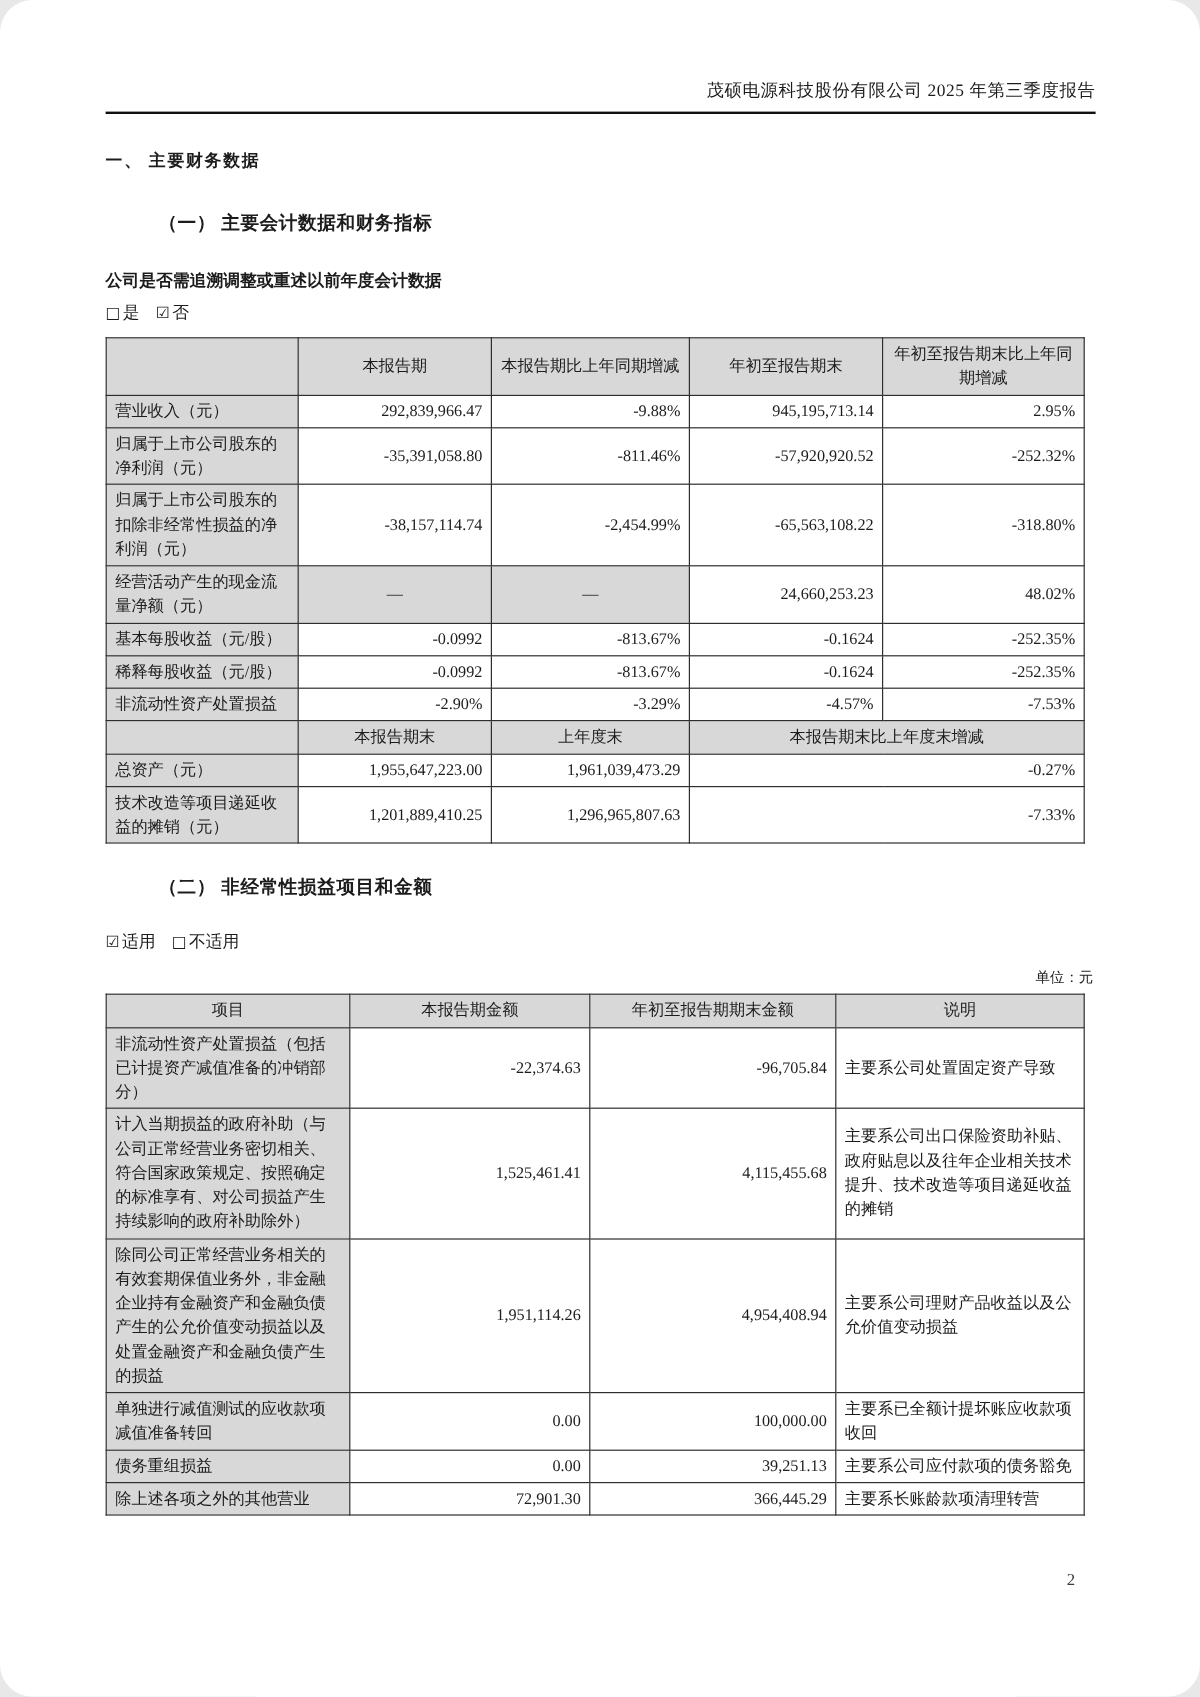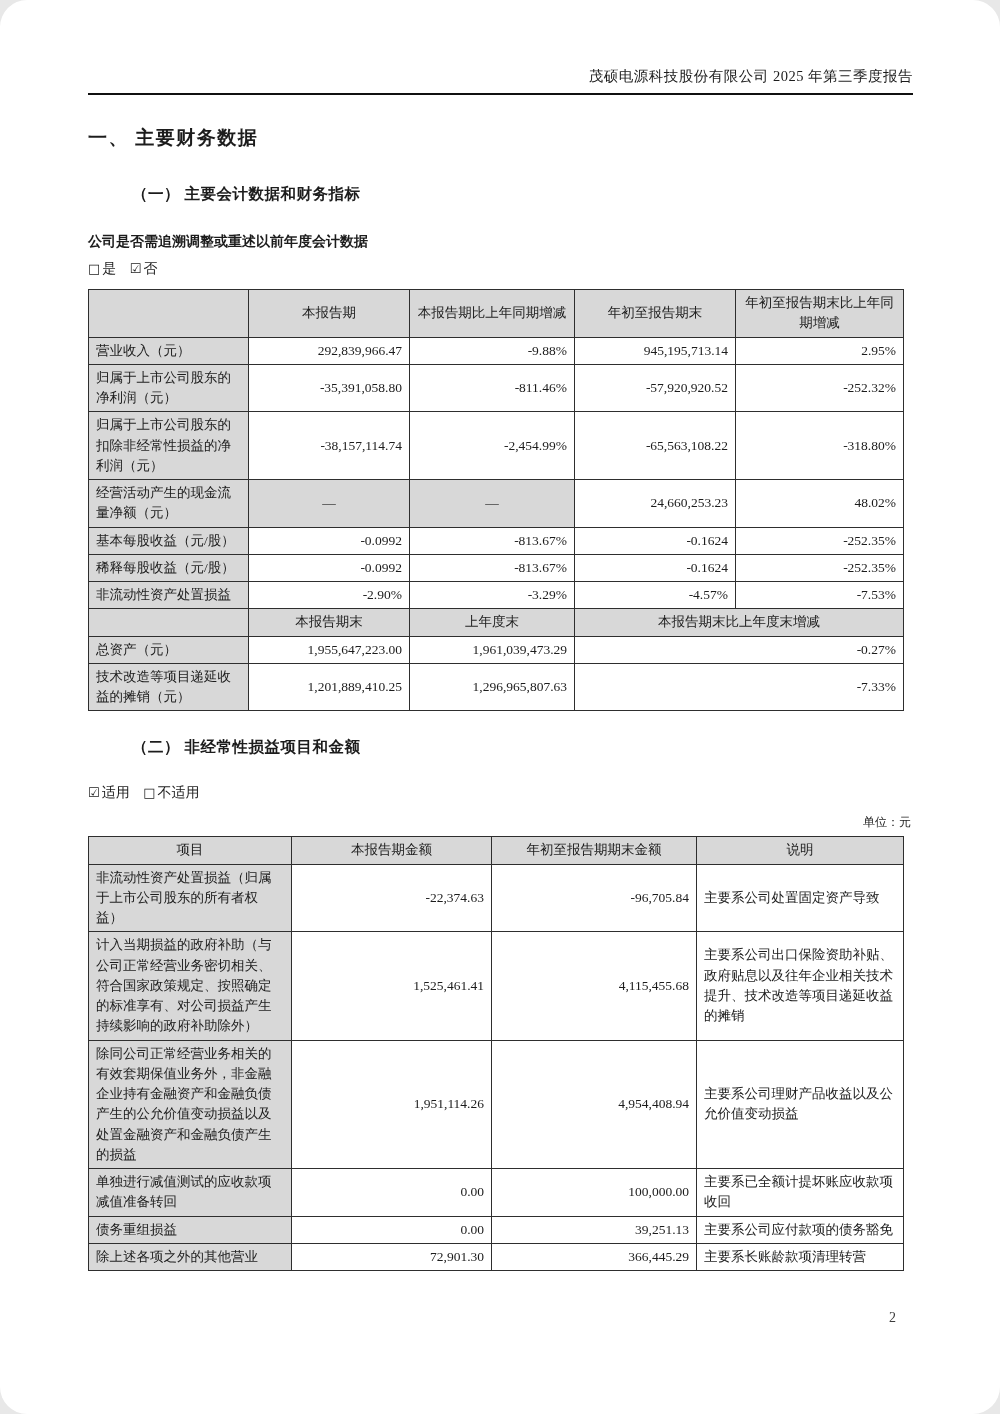--- a/index.html
+++ b/index.html
@@ -5,21 +5,21 @@
   html,body { margin:0; padding:0; background:#e8e8e8; }
   .page {
     width:1000px; height:1414px; margin:0 auto; background:#ffffff;
     font-family:"Liberation Serif","DejaVu Serif",serif; color:#1c1c1c;
     position:relative; box-sizing:border-box; padding:66px 87px 0 88px;
     overflow:hidden;
     border-radius:27px;
   }
   .doc-header { text-align:right; font-size:14.5px; line-height:20px; letter-spacing:0.5px; }
   .header-rule { border-bottom:2.5px solid #101010; margin-top:7px; }
-  .h1 { font-size:19px; font-weight:bold; margin-top:30px; letter-spacing:1.5px; }
+  .h1 { font-size:14px; font-weight:bold; margin-top:30px; letter-spacing:1.5px; }
   .h2 { font-size:15.5px; font-weight:bold; margin-top:33px; letter-spacing:0.5px;margin-left:44px; }
   .para { font-size:14px; margin-top:28px;font-weight:bold; }
   .checkrow { font-size:14px; margin-top:9px; }
   .cb { font-family:"DejaVu Sans",sans-serif; font-size:13px; margin-right:2px; }
   .cb-group { margin-right:10px; }
   table { border-collapse:collapse; table-layout:fixed; width:815px; font-size:13.5px; }
   .t1 { margin-top:11px; }
   .t2 { margin-top:5px;padding-left:16px; }
   td { border:1px solid #2e2e2e; padding:3px 7px; line-height:1.5; vertical-align:middle;
        word-break:break-all; overflow:hidden; }
@@ -153,21 +153,21 @@
         <col style="width:207px">
     </colgroup>
     <tbody>
         <tr>
       <td class="gray ctr">项目</td>
       <td class="gray ctr">本报告期金额</td>
       <td class="gray ctr">年初至报告期期末金额</td>
       <td class="gray ctr">说明</td>
     </tr>
     <tr>
-      <td class="gray lbl">非流动性资产处置损益（归属于上市公司股东的所有者权益）</td>
+      <td class="gray lbl">非流动性资产处置损益（包括已计提资产减值准备的冲销部分）</td>
       <td class="num">-22,374.63</td>
       <td class="num">-96,705.84</td>
       <td class="lbl">主要系公司处置固定资产导致</td>
     </tr>
     <tr>
       <td class="gray lbl">计入当期损益的政府补助（与公司正常经营业务密切相关、符合国家政策规定、按照确定的标准享有、对公司损益产生持续影响的政府补助除外）</td>
       <td class="num">1,525,461.41</td>
       <td class="num">4,115,455.68</td>
       <td class="lbl">主要系公司出口保险资助补贴、政府贴息以及往年企业相关技术提升、技术改造等项目递延收益的摊销</td>
     </tr>

